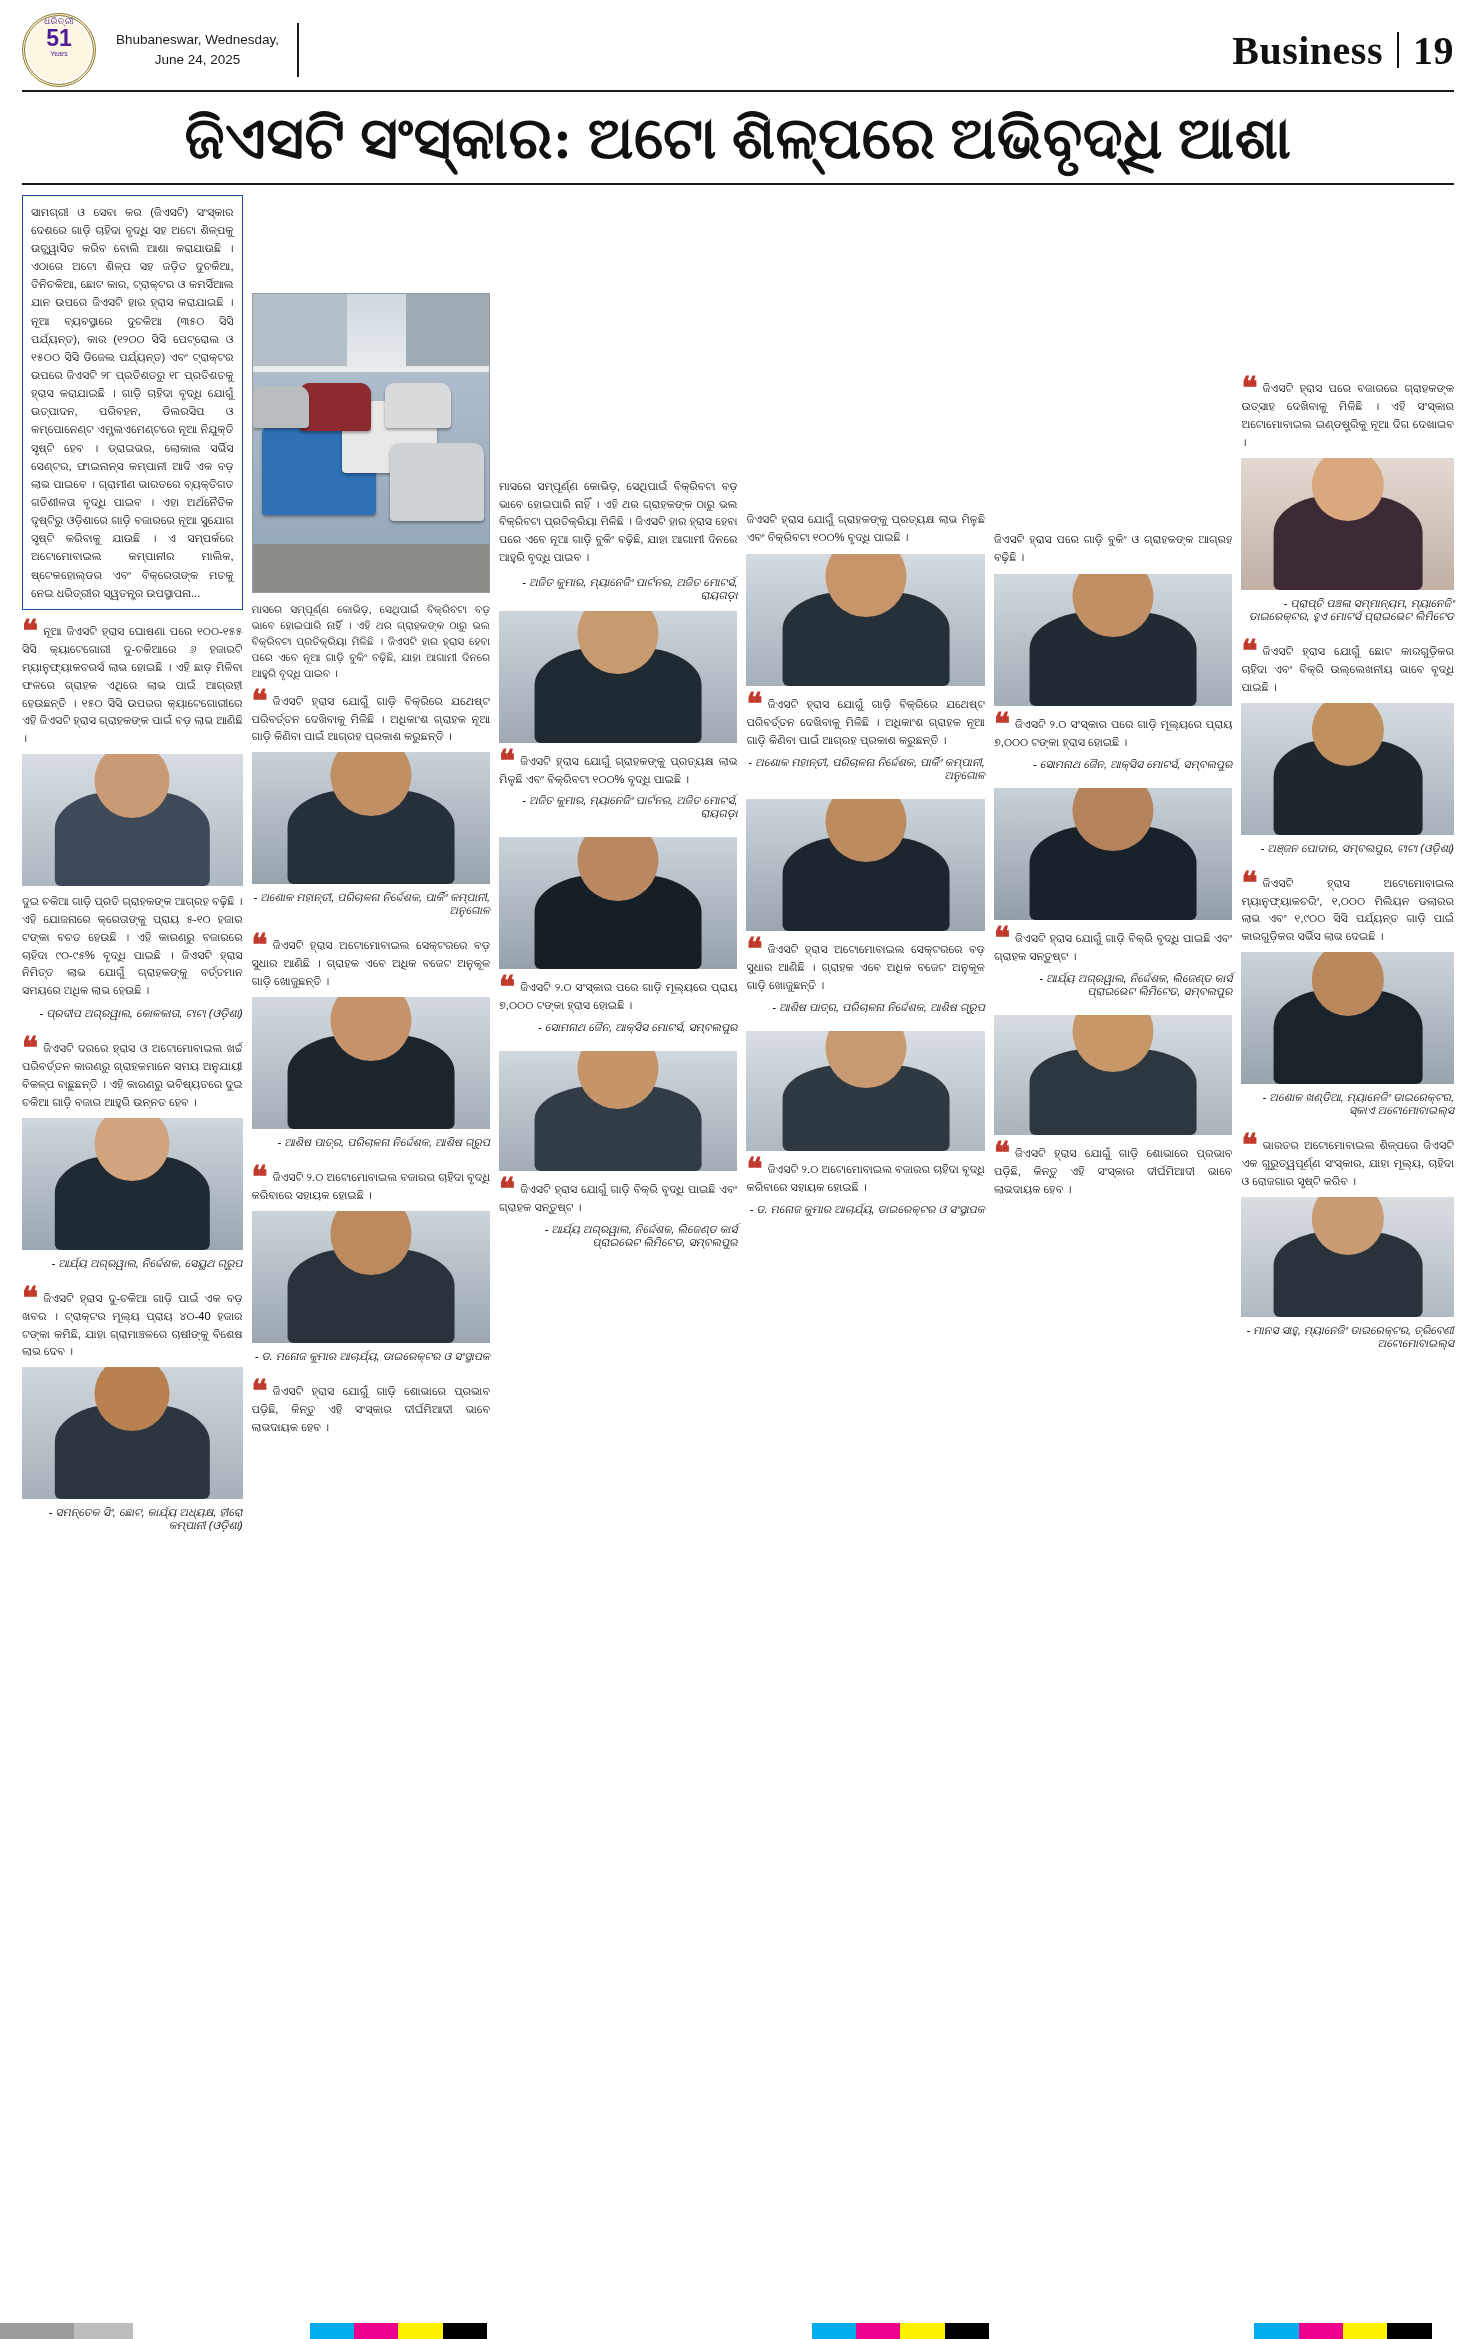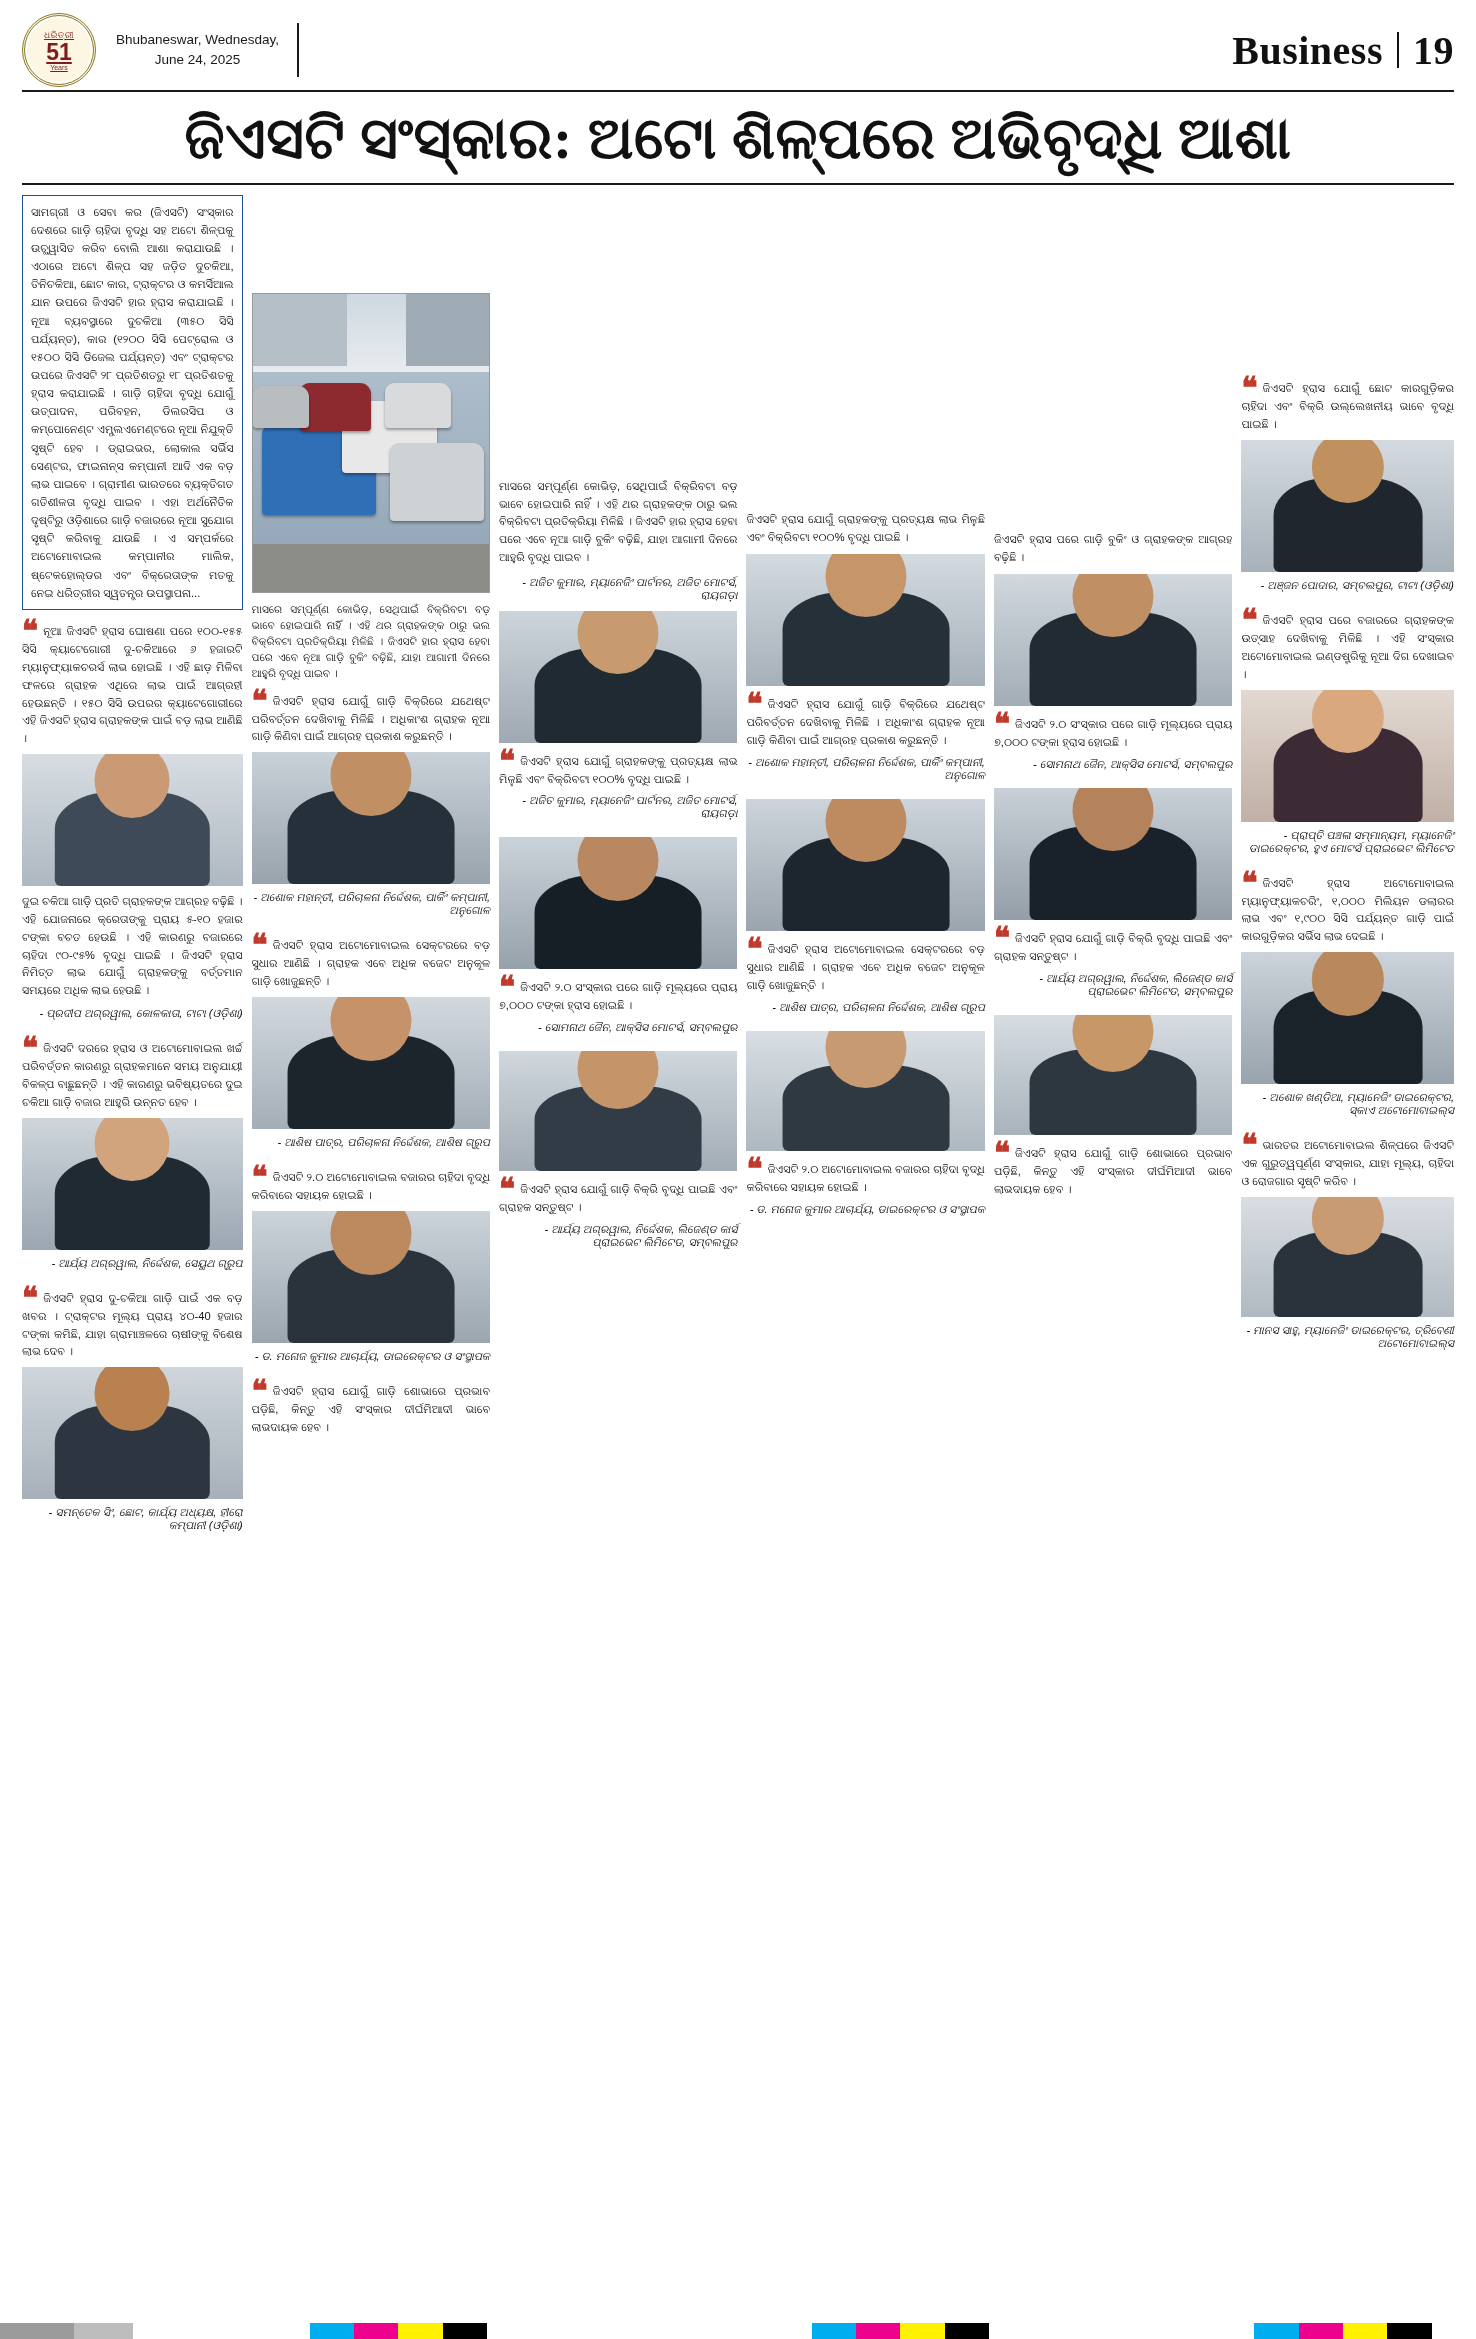--- a/index.html
+++ b/index.html
@@ -17,24 +17,23 @@
   
   .masthead {
     display:flex; align-items:center;
     height:92px; padding-top:10px;
     border-bottom:2px solid #1a1a1a;
   }
   .logo-badge {
     width:74px; height:74px; border-radius:50%;
     background:#fdf6e3;
     border:3px double #8b7a2a;
-    display:flex; flex-direction:column; align-items:center; justify-content:center;
-    color:#7f1d1d; flex:0 0 auto; margin-right:16px;
+    display:flex; flex-direction:column; align-items:center; 
+    color:#4c1d95; flex:0 0 auto; margin-right:16px;
     box-shadow:0 0 0 2px #fff inset;
-    text-decoration:underline;
   }
   .logo-badge .lg-top { font-size:9px; letter-spacing:.5px; }
   .logo-badge .lg-num { font-size:23px; font-weight:bold; line-height:1; }
   .logo-badge .lg-bot { font-size:7px; }
   .dateline {
     font-size:13.5px; line-height:1.45; color:#1a1a1a;
     padding:0 18px 0 4px; text-align:center;
     border-right:2px solid #1a1a1a; height:54px;
     display:flex; flex-direction:column; justify-content:center;
   }
@@ -374,40 +373,40 @@
         </div>
         <div class="quote-head">
           <span class="quote-mark">❝</span><span>ଜିଏସଟି ହ୍ରାସ ଯୋଗୁଁ ଗାଡ଼ି ଶୋଭାରେ ପ୍ରଭାବ ପଡ଼ିଛି, କିନ୍ତୁ ଏହି ସଂସ୍କାର ଦୀର୍ଘମିଆଦୀ ଭାବେ ଲାଭଦାୟକ ହେବ ।</span>
         </div>
       </div>
     </div>
 
     <div class="col c6">
       <div class="quote-block">
         <div class="quote-head">
+          <span class="quote-mark">❝</span><span>ଜିଏସଟି ହ୍ରାସ ପରେ ବଜାରରେ ଗ୍ରାହକଙ୍କ ଉତ୍ସାହ ଦେଖିବାକୁ ମିଳିଛି । ଏହି ସଂସ୍କାର ଅଟୋମୋବାଇଲ ଇଣ୍ଡଷ୍ଟ୍ରିକୁ ନୂଆ ଦିଗ ଦେଖାଇବ ।</span>
+        </div>
+        <div class="portrait">
+          <div class="bg" style="background:linear-gradient(#e3d9d2,#c0b0a5)"></div>
+          <div class="person" style="background:#3c2a35"></div>
+          <div class="head" style="background:#d9a87e"></div>
+        </div>
+        <div class="attrib">- ପ୍ରାପ୍ତି ପଞ୍ଚଳା ସମ୍ମାନ୍ୟମ, ମ୍ୟାନେଜିଂ ଡାଇରେକ୍ଟର, ହୁଏ ମୋଟର୍ସ ପ୍ରାଇଭେଟ ଲିମିଟେଡ</div>
+      </div>
+
+      <div class="quote-block">
+        <div class="quote-head">
           <span class="quote-mark">❝</span><span>ଜିଏସଟି ହ୍ରାସ ଯୋଗୁଁ ଛୋଟ କାରଗୁଡ଼ିକର ଚାହିଦା ଏବଂ ବିକ୍ରି ଉଲ୍ଲେଖନୀୟ ଭାବେ ବୃଦ୍ଧି ପାଇଛି ।</span>
         </div>
         <div class="portrait">
           <div class="bg" style="background:linear-gradient(#d4dae0,#a7b1ba)"></div>
           <div class="person" style="background:#20262d"></div>
           <div class="head" style="background:#c0905f"></div>
         </div>
         <div class="attrib">- ଅଞ୍ଜନ ପୋଦାର, ସମ୍ବଲପୁର, ଟାଟା (ଓଡ଼ିଶା)</div>
-      </div>
-
-      <div class="quote-block">
-        <div class="quote-head">
-          <span class="quote-mark">❝</span><span>ଜିଏସଟି ହ୍ରାସ ପରେ ବଜାରରେ ଗ୍ରାହକଙ୍କ ଉତ୍ସାହ ଦେଖିବାକୁ ମିଳିଛି । ଏହି ସଂସ୍କାର ଅଟୋମୋବାଇଲ ଇଣ୍ଡଷ୍ଟ୍ରିକୁ ନୂଆ ଦିଗ ଦେଖାଇବ ।</span>
-        </div>
-        <div class="portrait">
-          <div class="bg" style="background:linear-gradient(#e3d9d2,#c0b0a5)"></div>
-          <div class="person" style="background:#3c2a35"></div>
-          <div class="head" style="background:#d9a87e"></div>
-        </div>
-        <div class="attrib">- ପ୍ରାପ୍ତି ପଞ୍ଚଳା ସମ୍ମାନ୍ୟମ, ମ୍ୟାନେଜିଂ ଡାଇରେକ୍ଟର, ହୁଏ ମୋଟର୍ସ ପ୍ରାଇଭେଟ ଲିମିଟେଡ</div>
       </div>
 
       <div class="quote-block">
         <div class="quote-head">
           <span class="quote-mark">❝</span><span>ଜିଏସଟି ହ୍ରାସ ଅଟୋମୋବାଇଲ ମ୍ୟାନୁଫ୍ୟାକଚରିଂ, ୧,୦୦୦ ମିଲିୟନ ଡଲାରର ଲାଭ ଏବଂ ୧,୯୦୦ ସିସି ପର୍ଯ୍ୟନ୍ତ ଗାଡ଼ି ପାଇଁ କାରଗୁଡ଼ିକର ସର୍ଭିସ ଲାଭ ଦେଇଛି ।</span>
         </div>
         <div class="portrait">
           <div class="bg" style="background:linear-gradient(#ccd3da,#98a3ad)"></div>
           <div class="person" style="background:#1a222a"></div>
           <div class="head" style="background:#b9885d"></div>

